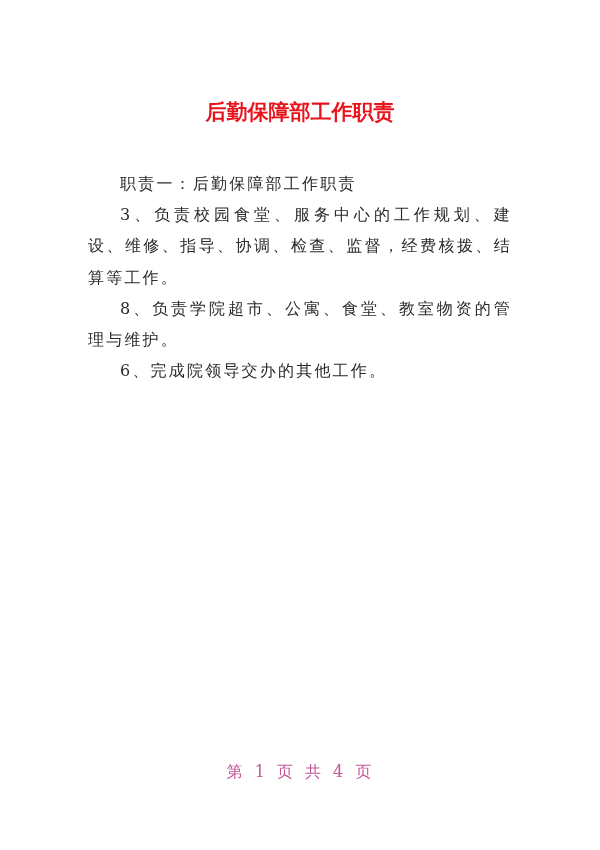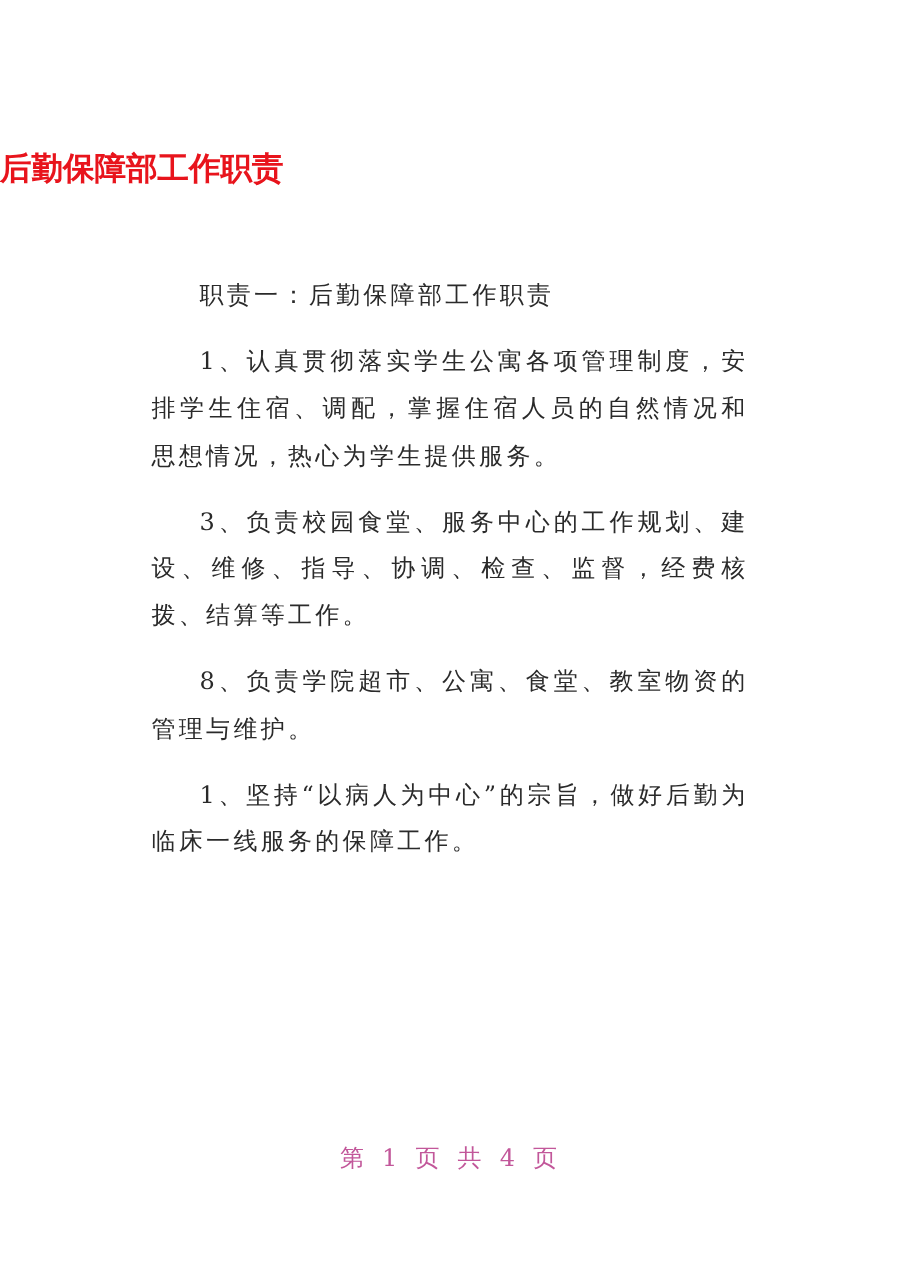--- a/index.html
+++ b/index.html
@@ -1,42 +1,41 @@
 <!DOCTYPE html>
 <html><head>
 <meta charset="utf-8">
 <style>
   html, body { margin: 0; padding: 0; background: #ffffff; }
   body { width: 600px; height: 850px; position: relative; overflow: hidden; }
   .page { position: absolute; left: 0; top: 0; width: 600px; height: 850px; background: #ffffff; }
   .title {
-    position: absolute; left: 0; top: 98px; width: 600px; 
+    position: absolute; left: 0; top: 98px; width: 600px; text-align: center;
     font-family: "DejaVu Sans", sans-serif; font-weight: bold; font-size: 21px;
     color: #e8141c; letter-spacing: 0px;
   }
   .body {
     position: absolute; left: 88px; top: 168px; width: 424px;
     font-family: "DejaVu Serif", serif; font-size: 16px; color: #2a2a2a;
     line-height: 31.2px; letter-spacing: 2.2px;
   }
-  .para { margin: 13px; text-indent: 32px; text-align: justify; }
+  .para { margin: 0; text-indent: 32px; text-align: justify; }
   .footer {
     position: absolute; left: 0; top: 762px; width: 600px; text-align: center;
     font-family: "DejaVu Serif", serif; font-size: 16px; color: #c2579a;
     letter-spacing: 2px; word-spacing: 3px;
   }
 </style>
 </head>
 <body>
 
 <div class="page">
   <div class="title">后勤保障部工作职责</div>
 
   <div class="body">
     <p class="para">职责一：后勤保障部工作职责</p>
-    <p class="para">1、认真贯彻落实学生公寓各项管理制度，安排学生住宿、调配，掌握住宿人员的自然情况和思想情况，热心为学生提供服务。</p>
     <p class="para">3、负责校园食堂、服务中心的工作规划、建设、维修、指导、协调、检查、监督，经费核拨、结算等工作。</p>
     <p class="para">8、负责学院超市、公寓、食堂、教室物资的管理与维护。</p>
-    <p class="para">1、坚持“以病人为中心”的宗旨，做好后勤为临床一线服务的保障工作。</p>
+    <p class="para">6、完成院领导交办的其他工作。</p>
   </div>
 
   <div class="footer">第 1 页 共 4 页</div>
 </div>
 
 </body></html>

